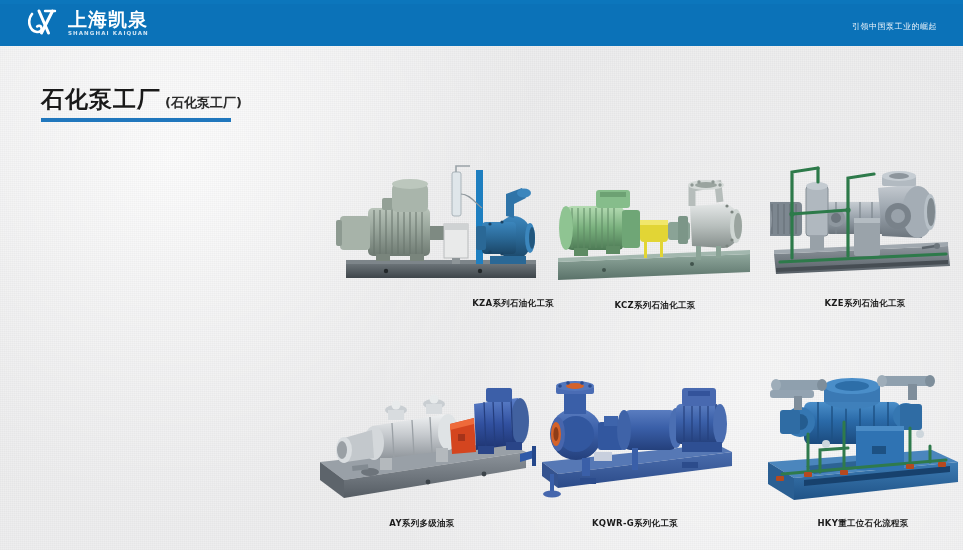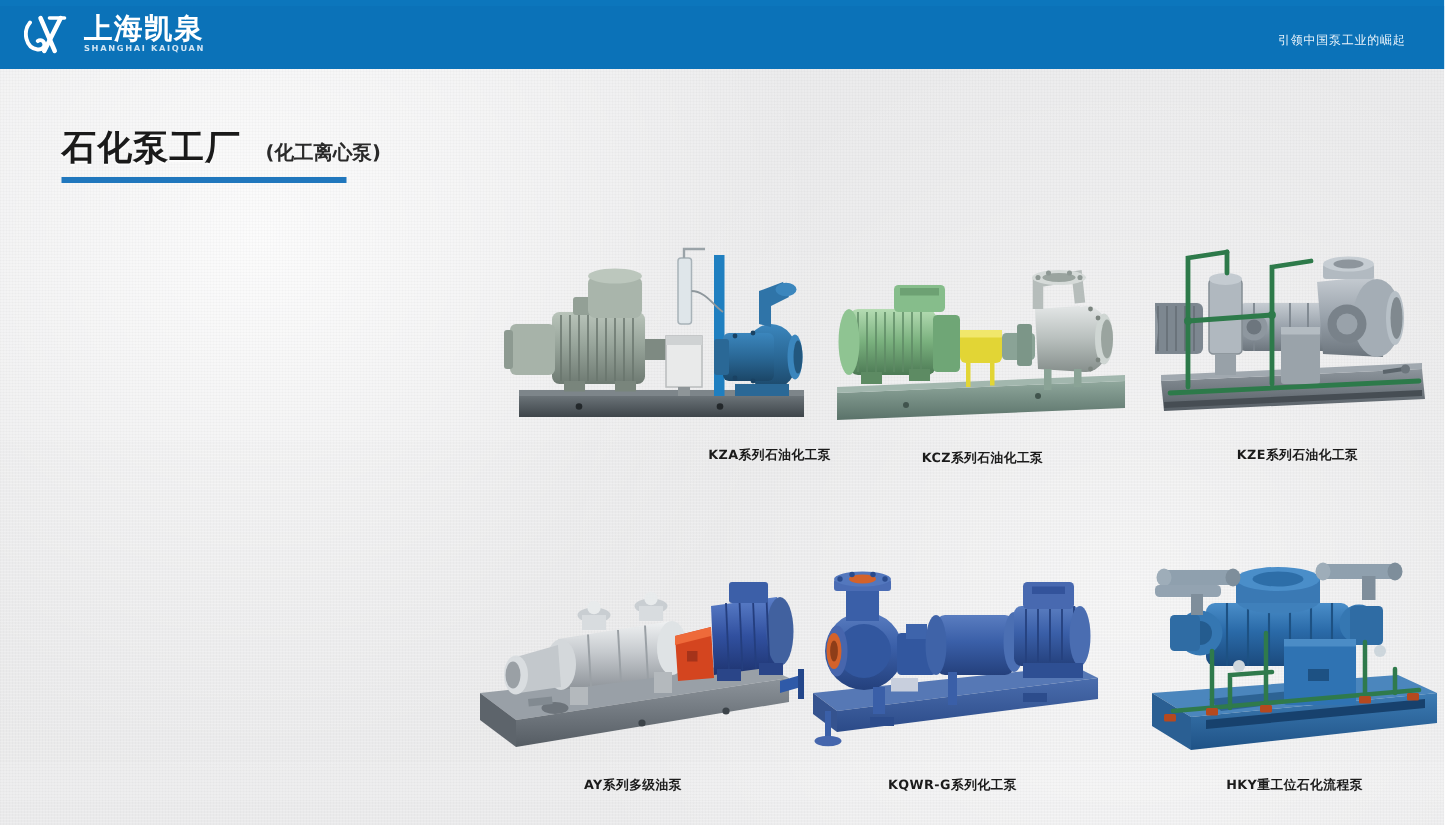--- a/index.html
+++ b/index.html
@@ -32,24 +32,23 @@
   }
   .header-inner {
     position: absolute;
     left: 0; top: 4px;
     width: 963px;
     height: 42px;
     background: #0b72b8;
   }
   .logo-wrap {
     position: absolute;
-    left: 16px; top: 8px;
+    left: 28px; top: 8px;
     height: 30px;
     display: flex;
-    align-items: center;
     gap: 6px;
   }
   .logo-mark {
     width: 34px;
     height: 28px;
     position: relative;
     flex: 0 0 auto;
   }
   .logo-text-block {
     display: flex;
@@ -105,21 +104,21 @@
 
   
   .title-block {
     position: absolute;
     left: 41px; top: 42px;
     width: 300px;
   }
   .title-row {
     display: flex;
     align-items: flex-end;
-    gap: 16px;
+    gap: 4px;
   }
   .title-main {
     font-size: 23px;
     font-weight: bold;
     color: #1a1a1a;
     letter-spacing: 1px;
     line-height: 1;
     text-shadow: 0 1px 0 rgba(255,255,255,0.7);
   }
   .title-sub {
@@ -216,21 +215,21 @@
 
     <div class="header-slogan">引领中国泵工业的崛起</div>
   </div>
 
   <div class="body-area">
     <div class="noise"></div>
 
     <div class="title-block">
       <div class="title-row">
         <span class="title-main">石化泵工厂</span>
-        <span class="title-sub">(化工离心泵)</span>
+        <span class="title-sub">(石化泵工厂)</span>
       </div>
       <div class="title-rule"></div>
     </div>
 
 
     <div class="product" id="prod-0">
       <div class="product-figure">
         <svg viewBox="0 0 224 126" width="224" height="126" class="prod-svg">
           <defs>
             <linearGradient id="kzaMotor" x1="0" y1="0" x2="0" y2="1">

